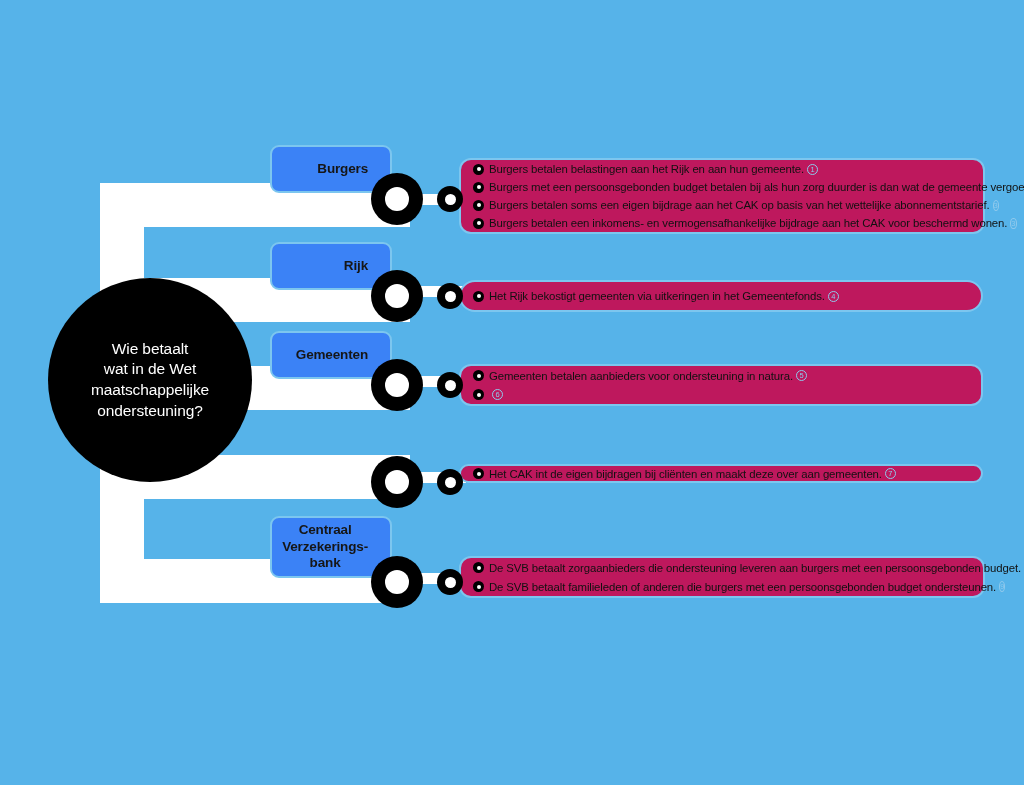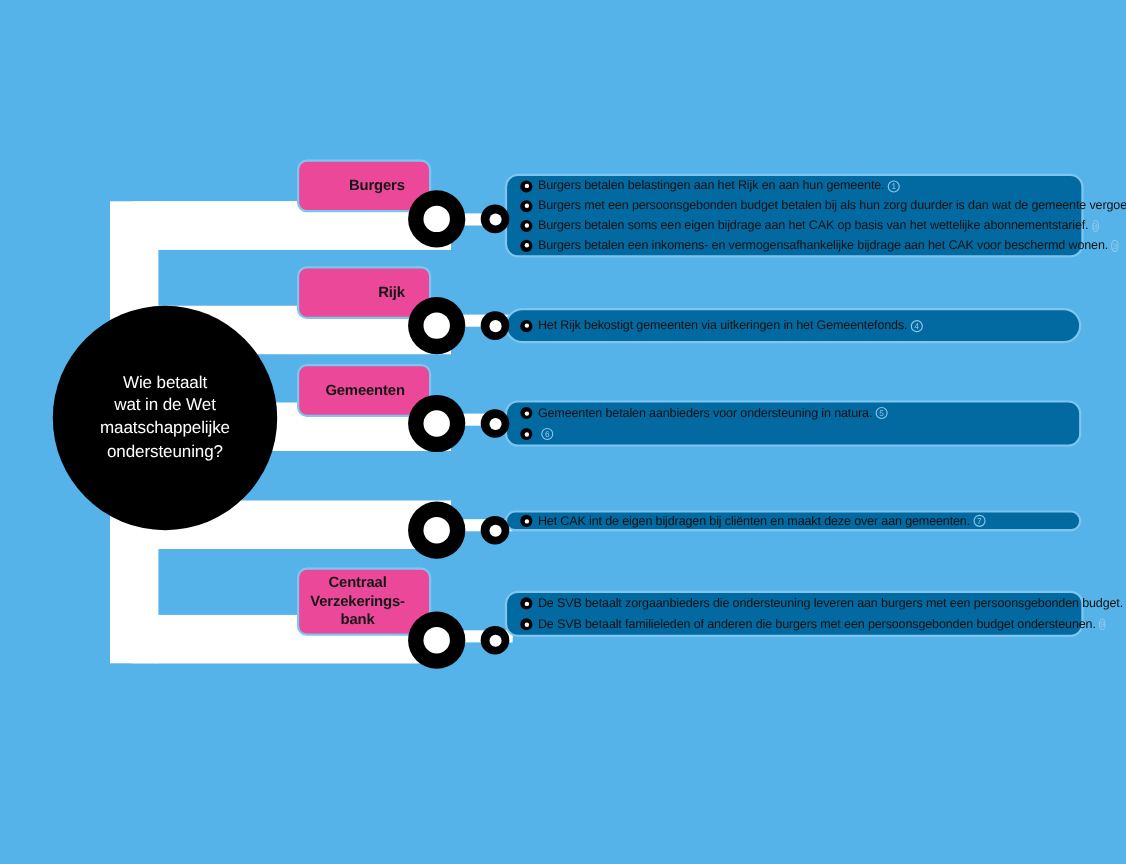--- a/index.html
+++ b/index.html
@@ -41,21 +41,21 @@
     font-weight: normal;
     font-size: 15.5px;
     line-height: 1.33;
     text-align: center;
     letter-spacing: -0.1px;
   }
 
   
   .label-box {
     position: absolute;
-    background: #ec4899;
+    background: #3b82f6;
     border: 2px solid #7cc6ef;
     border-radius: 9px;
     box-sizing: border-box;
     z-index: 20;
     display: flex;
     align-items: center;
     justify-content: flex-end;
     padding-right: 22px;
   }
   .label-box .ltext {
@@ -111,21 +111,21 @@
   .link-bar {
     position: absolute;
     background: #ffffff;
     height: 9px;
     z-index: 15;
   }
 
   
   .panel {
     position: absolute;
-    background: #0369a1;
+    background: #be185d;
     border: 2px solid #7cc6ef;
     box-sizing: border-box;
     z-index: 18;
     display: flex;
     flex-direction: column;
     justify-content: center;
   }
   .panel.single { border-radius: 22px; }
   .panel.multi  { border-radius: 12px; }
 
@@ -300,21 +300,21 @@
     <div class="ltext">
       <div>Centraal</div>
       <div>Verzekerings-</div>
       <div>bank</div>
     </div>
   </div>
   <div class="link-bar" style="left:396px; top:573px; width:70px; height:11px;"></div>
   <div class="big-ring" style="left:371px; top:556px;"></div>
   <div class="mid-ring" style="left:437px; top:569px;"></div>
 
-  <div class="panel multi" style="left:459px; top:537px; width:526px; height:42px;">
+  <div class="panel multi" style="left:459px; top:556px; width:526px; height:42px;">
     <div class="bullet-row">
       <span class="bullet"></span>
       <span class="btext">De SVB betaalt zorgaanbieders die ondersteuning leveren aan burgers met een persoonsgebonden budget.</span>
       <span class="num-badge">8</span>
     </div>
     <div class="bullet-row">
       <span class="bullet"></span>
       <span class="btext">De SVB betaalt familieleden of anderen die burgers met een persoonsgebonden budget ondersteunen.</span>
       <span class="num-badge">9</span>
     </div>

